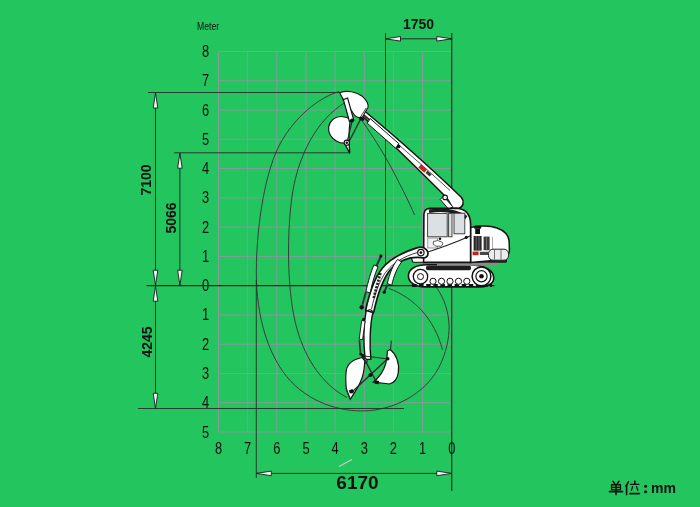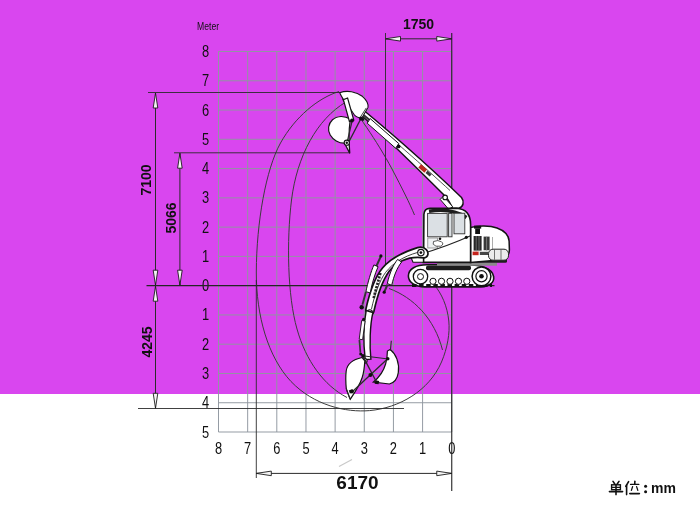--- a/index.html
+++ b/index.html
@@ -1,17 +1,17 @@
 <!DOCTYPE html>
 <html><head>
 <meta charset="utf-8">
 <style>
   html,body{margin:0;padding:0;background:#ffffff;}
   body{width:700px;height:507px;overflow:hidden;font-family:"Liberation Sans",sans-serif;}
-  #stage{position:relative;width:700px;height:394px;background:#d946ef;}
+  #stage{position:relative;width:700px;height:507px;background:#22c55e;}
   svg{display:block;}
   text{font-family:"Liberation Sans",sans-serif;fill:#111;}
   .axis-label{font-size:16.5px;font-weight:500;transform-box:fill-box;transform-origin:center;transform:scaleX(0.78);}
   .meter-label{font-size:10.5px;font-weight:500;transform-box:fill-box;transform-origin:center;transform:scaleX(0.82);}
   .dim-text{font-size:14px;font-weight:bold;}
   .dim-text-big{font-size:19px;font-weight:bold;}
   .unit-latin{font-size:14px;font-weight:bold;}
   .grid-line{stroke:#8f979f;stroke-width:0.95;}
   .dim-line{stroke:#2b2b2b;stroke-width:1;}
   .ext-line{stroke:#2b2b2b;stroke-width:0.9;}

